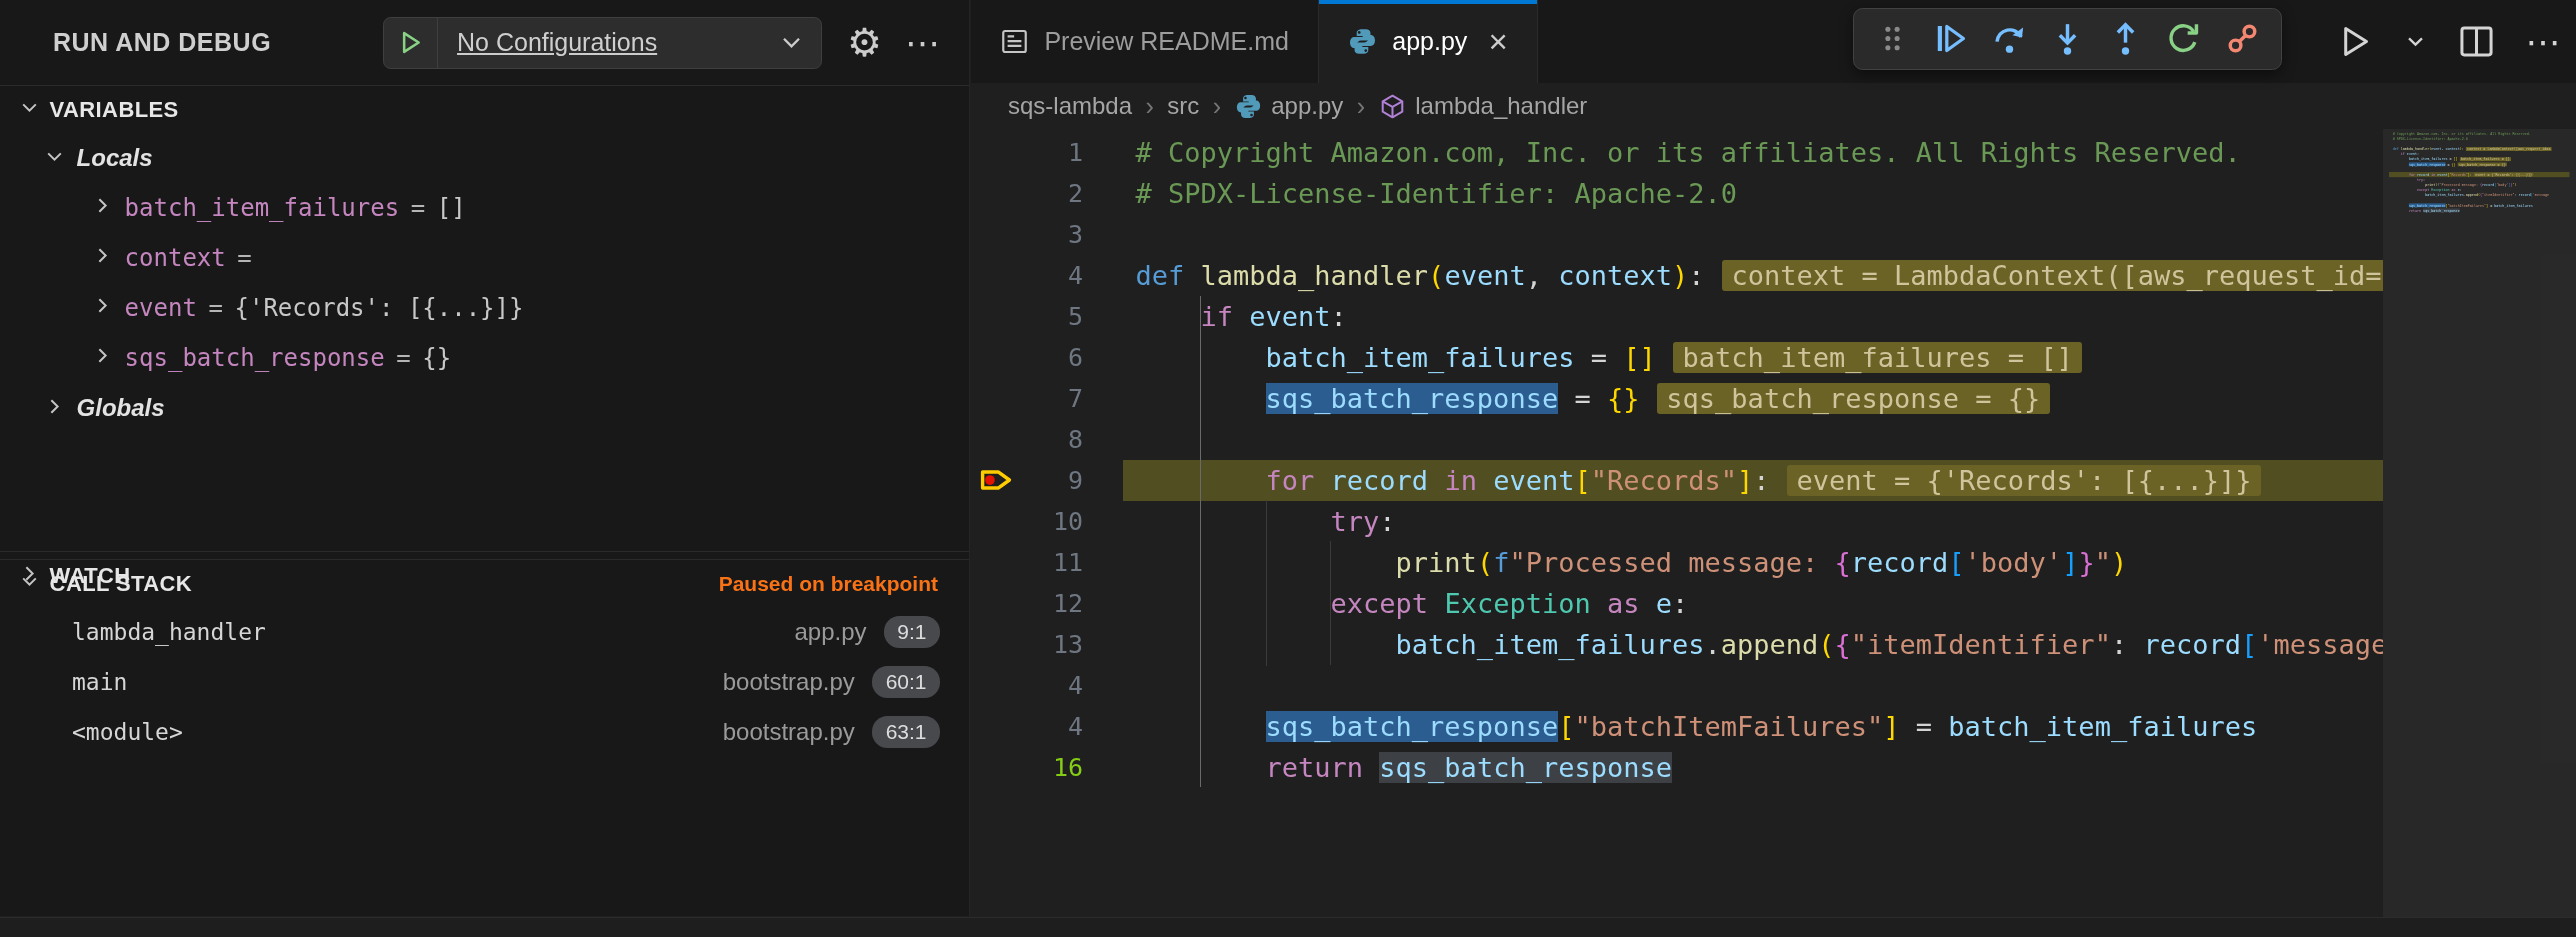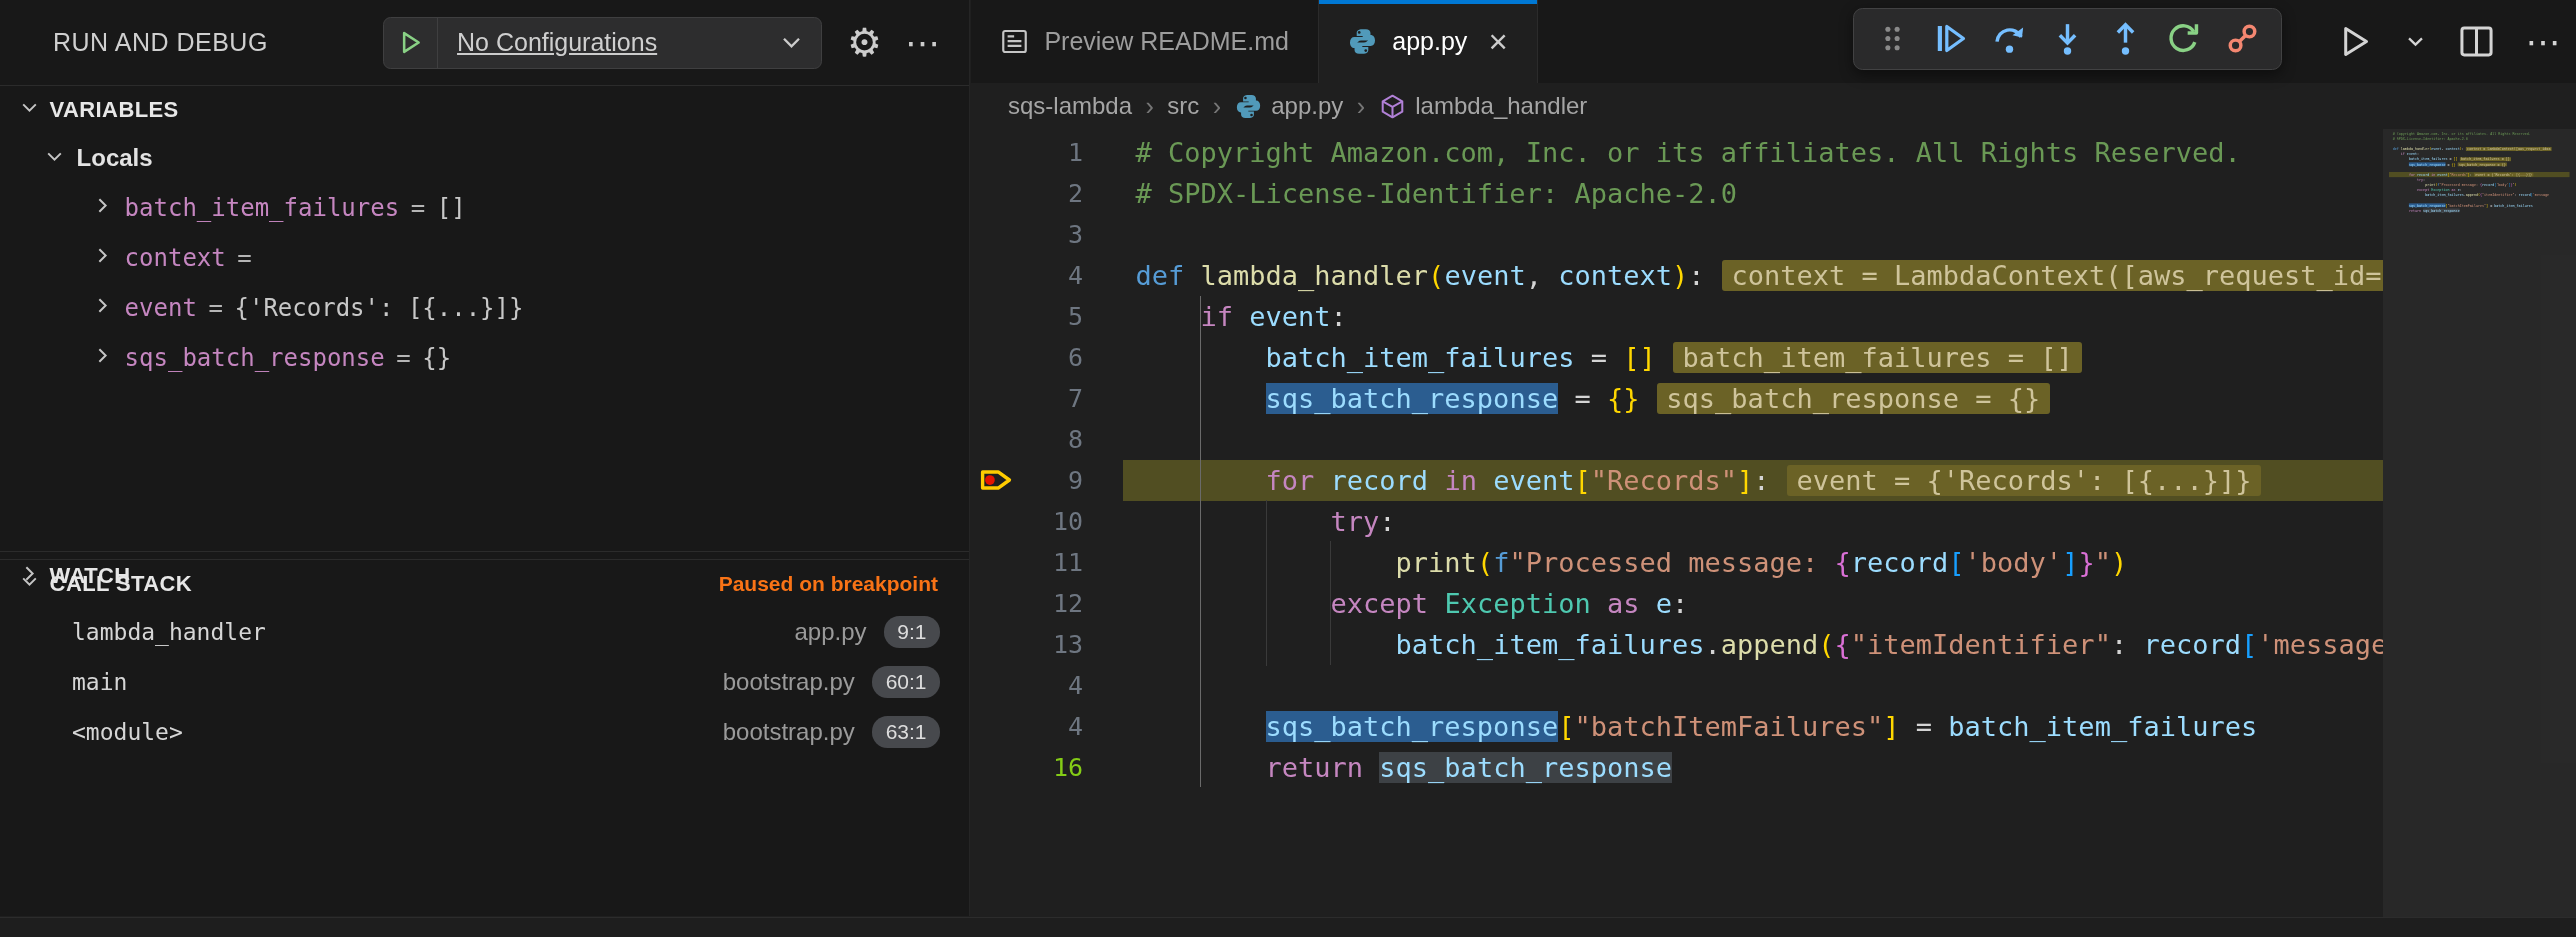--- a/index.html
+++ b/index.html
@@ -2,21 +2,21 @@
 <html><head>
 <meta charset="utf-8">
 <style>
   * { margin:0; padding:0; box-sizing:border-box; }
   html,body { width:2576px; height:938px; overflow:hidden; }
   body { position:relative; background:#1f1f1f; font-family:"Liberation Sans",sans-serif; color:#cccccc; }
 
   
   .sidebar { position:absolute; left:0; top:0; width:970px; height:916px; background:#181818; border-right:1px solid #252525; }
   .sb-header { height:85px; display:flex; align-items:center; padding:0 29px 0 53px; }
-  .sb-title { font-size:25px; font-weight:normal; color:#cfcfcf; letter-spacing:0.5px; white-space:nowrap; }
+  .sb-title { font-size:25px; font-weight:bold; color:#cfcfcf; letter-spacing:0.5px; white-space:nowrap; }
   .config-dropdown { margin-left:auto; width:439px; height:52px; background:#2d2d2e; border:1px solid #3f3f40; border-radius:7.7px; display:flex; align-items:center; cursor:pointer;text-decoration:underline; }
   .cd-play { width:54px; height:100%; display:flex; align-items:center; justify-content:center; border-right:1px solid #3f3f40; }
   .cd-play svg { width:29px; height:29px; }
   .cd-label { flex:1; padding-left:19px; font-size:25px; color:#cfcfcf; white-space:nowrap; overflow:hidden; }
   .cd-chev { padding-right:17.3px; color:#cccccc; display:flex; }
   .cd-chev svg { width:25px; height:25px; }
   .sb-gear { margin-left:25px; font-size:39px; color:#cccccc; line-height:1; }
   .sb-dots { margin-left:23px; font-size:35px; color:#cccccc; line-height:1; }
 
   .pane { position:absolute; left:0; right:0; }
@@ -24,21 +24,21 @@
   .pane-watch { top:511px;margin-top:40px; }
   .pane-stack { top:559px; }
   .pane-header { height:48px; display:flex; align-items:center; gap:9.6px; padding:0 31px 0 19px; border-top:1px solid #2b2b2b; }
   .pane-header svg { width:21px; height:21px; color:#c5c5c5; flex:none; }
   .pane-title { font-size:22px; font-weight:bold; color:#e7e7e7; letter-spacing:0.4px; }
   .pane-desc { margin-left:auto; font-size:21px; font-weight:bold; color:#f97316; }
 
   .tree-row { height:50px; display:flex; align-items:center; gap:11.6px; cursor:pointer; }
   .tree-row svg { width:21px; height:21px; color:#c5c5c5; flex:none; }
   .scope-row { padding-left:44px; }
-  .scope-name { font-size:24px; font-weight:bold; color:#e3e3e3; }
+  .scope-name { font-size:24px; font-weight:bold; color:#e3e3e3;font-style:italic; }
   .var-row { padding-left:92px; font-family:"DejaVu Sans Mono",monospace; font-size:24px; white-space:nowrap; overflow:hidden; }
   .var-name { color:#C586C0; }
   .var-eq { color:#b5b5b5; }
   .var-val { color:#c8c8c8; }
 
   .frame-row { height:50px; display:flex; align-items:center; padding:0 29px 0 72px; cursor:pointer; }
   .frame-name { font-family:"DejaVu Sans Mono",monospace; font-size:23px; color:#d6d6d6; }
   .frame-file { margin-left:auto; font-size:24px; color:#9a9a9a; }
   .frame-badge { margin-left:17.3px; background:#47494d; border-radius:15.4px; padding:3.9px 13.5px; font-size:21px; color:#dddddd; }
 
@@ -157,20 +157,26 @@
           <span class="var-val">{'Records': [{...}]}</span>
         </div>
         <div class="tree-row var-row">
           <span><svg viewBox="0 0 16 16">
               <path d="M5.6 3.2 10.4 8 5.6 12.8" fill="none" stroke="currentColor" stroke-width="1.5"></path>
             </svg></span>
           <span class="var-name">sqs_batch_response</span>
           <span class="var-eq"> = </span>
           <span class="var-val">{}</span>
         </div>
+        <div class="tree-row scope-row">
+          <span><svg viewBox="0 0 16 16">
+              <path d="M5.6 3.2 10.4 8 5.6 12.8" fill="none" stroke="currentColor" stroke-width="1.5"></path>
+            </svg></span>
+          <span class="scope-name">Globals</span>
+        </div>
       </div>
   </section>
 
   <section class="pane pane-watch">
     <div class="pane-header">
       <span id="watch-chev"><svg viewBox="0 0 16 16">
             <path d="M5.6 3.2 10.4 8 5.6 12.8" fill="none" stroke="currentColor" stroke-width="1.5"></path>
           </svg></span>
       <span class="pane-title">WATCH</span>
     </div>

